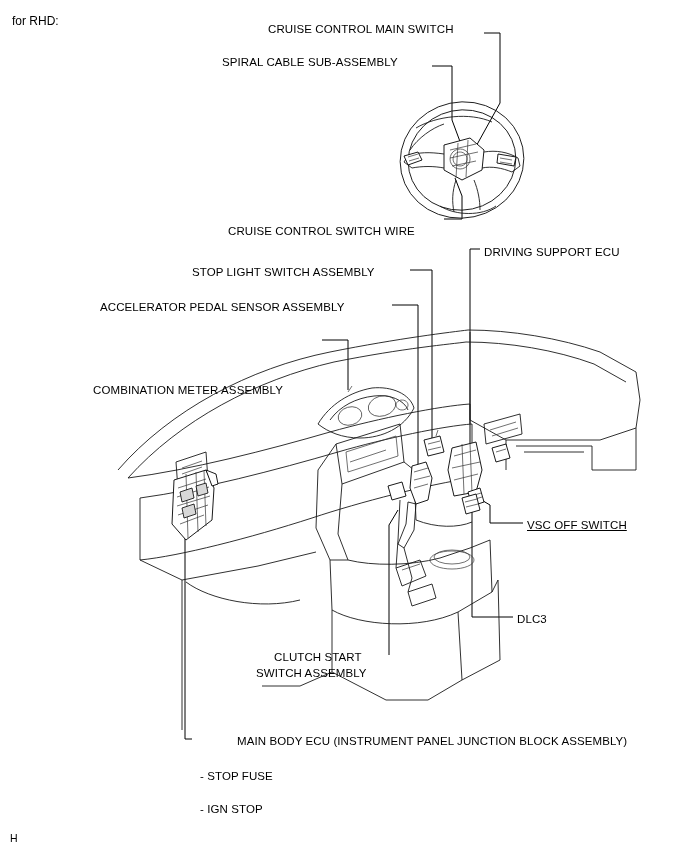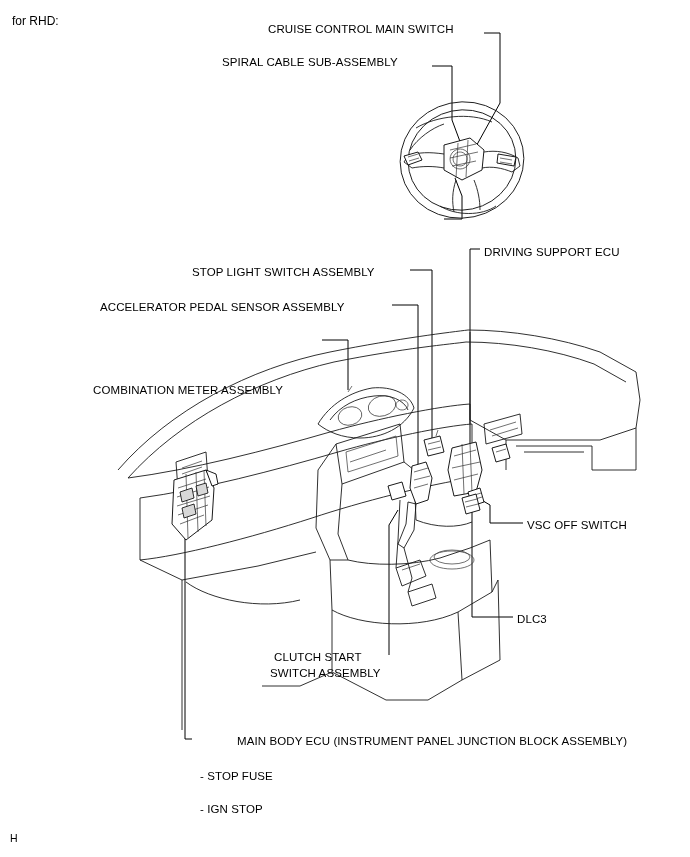--- a/index.html
+++ b/index.html
@@ -244,27 +244,28 @@
     </g>
 
     <g>
       <path class="thinner" d="M348 392 L352 386"></path>
     </g>
 
   </svg>
 
   <div class="lbl" style="left:268px; top:22px;">CRUISE CONTROL MAIN SWITCH</div>
   <div class="lbl" style="left:222px; top:55px;">SPIRAL CABLE SUB-ASSEMBLY</div>
+  <div class="lbl" style="left:228px; top:224px;">CRUISE CONTROL SWITCH WIRE</div>
   <div class="lbl" style="left:484px; top:245px;">DRIVING SUPPORT ECU</div>
   <div class="lbl" style="left:192px; top:265px;text-align:right;">STOP LIGHT SWITCH ASSEMBLY</div>
   <div class="lbl" style="left:100px; top:300px;">ACCELERATOR PEDAL SENSOR ASSEMBLY</div>
   <div class="lbl" style="left:93px; top:335px;margin-top:48px;">COMBINATION METER ASSEMBLY</div>
-  <div class="lbl" style="left:527px; top:518px;">VSC OFF SWITCH</div>
+  <div class="lbl" style="left:527px; top:518px;text-decoration:underline;">VSC OFF SWITCH</div>
   <div class="lbl" style="left:517px; top:612px;">DLC3</div>
   <div class="lbl" style="left:274px; top:650px;">CLUTCH START</div>
-  <div class="lbl" style="left:270px; top:666px;">SWITCH ASSEMBLY</div>
+  <div class="lbl" style="left:256px; top:666px;">SWITCH ASSEMBLY</div>
   <div class="lbl" style="left:196px; top:734px;padding-left:41px;">MAIN BODY ECU (INSTRUMENT PANEL JUNCTION BLOCK ASSEMBLY)</div>
   <div class="lbl" style="left:200px; top:769px;">- STOP FUSE</div>
   <div class="lbl" style="left:200px; top:802px;">- IGN STOP</div>
 
   <div id="footer-mark">H</div>
 
 </div>
 
 </body></html>

